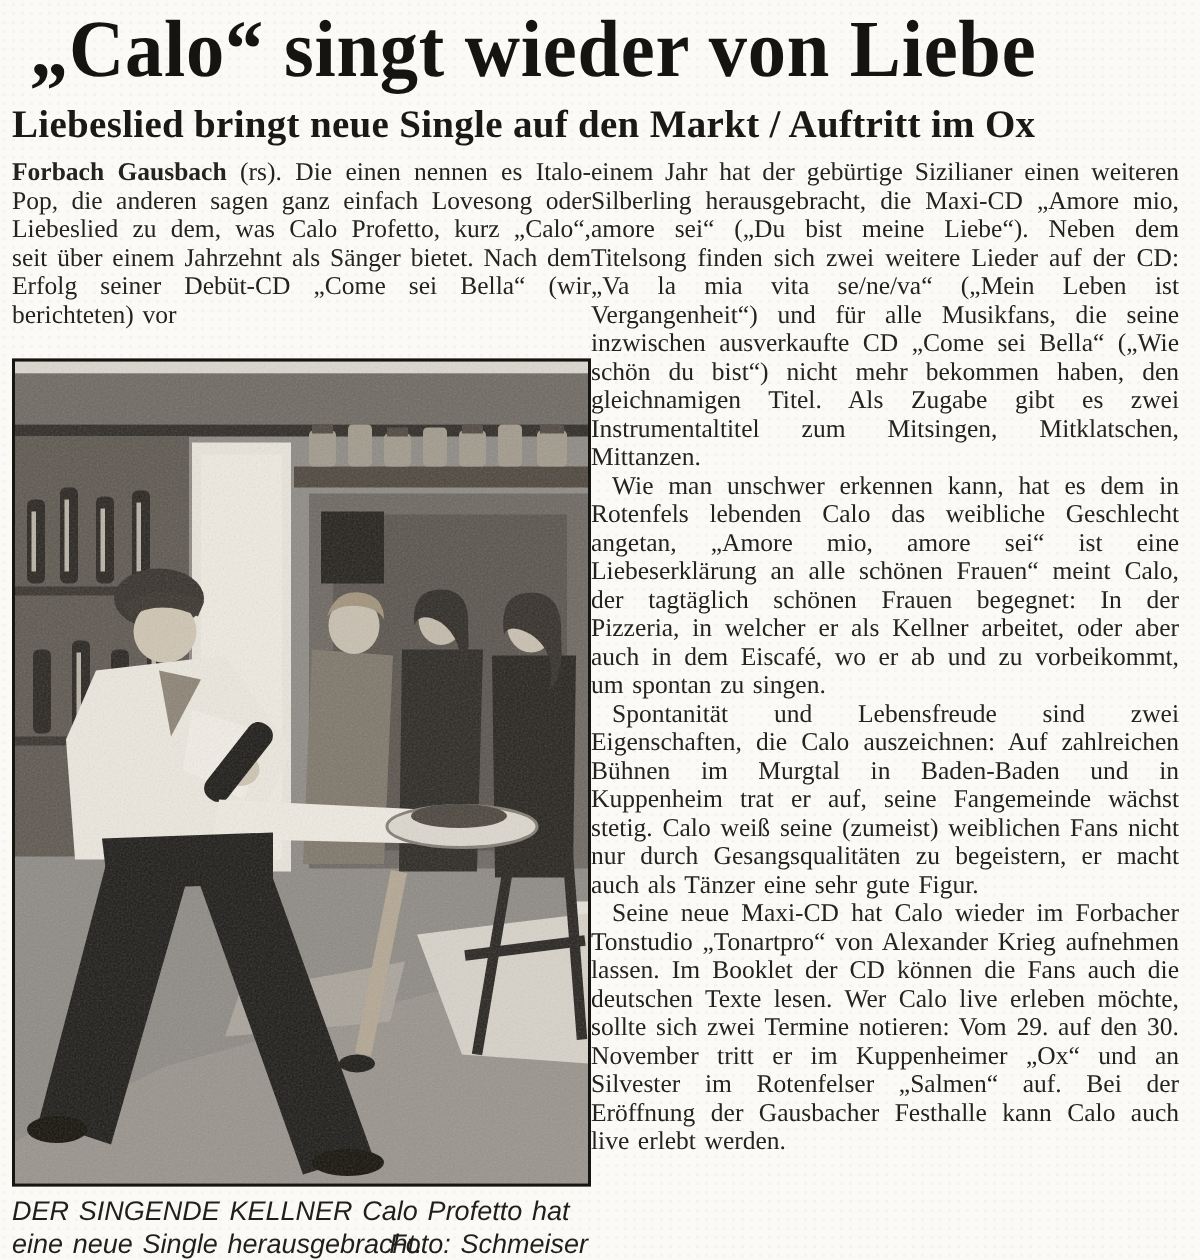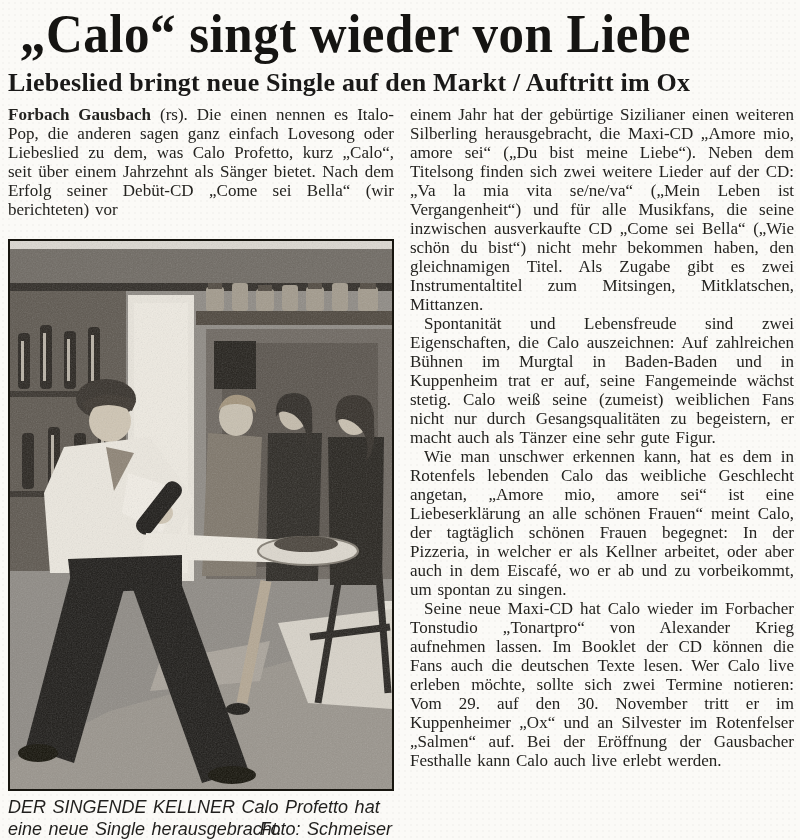--- a/index.html
+++ b/index.html
@@ -34,21 +34,21 @@
     margin:8px 0 0 0;
     font-size:26px;
     line-height:30px;
     font-weight:700;
     color:#1a1918;
     white-space:nowrap;
     letter-spacing:0.2px;
   }
   .columns{
     display:flex;
-    gap:16px;
+    gap:0;
     margin-top:7px;
   }
   .col{
     width:386px;
     font-size:17px;
     line-height:19px;
     text-align:justify;
     hyphens:auto;
     -webkit-hyphens:auto;
     word-spacing:1.5px;
@@ -230,19 +230,19 @@
         </div>
         <figcaption class="caption">
           <span>DER SINGENDE KELLNER Calo Profetto hat eine neue Single herausgebracht.</span>
           <span class="credit">Foto: Schmeiser</span>
         </figcaption>
       </figure>
     </div>
 
     <div class="col" style="width:392px;">
       <p>einem Jahr hat der gebürtige Sizilianer einen weiteren Silberling herausgebracht, die Maxi-CD „Amore mio, amore sei“ („Du bist meine Liebe“). Neben dem Titelsong finden sich zwei weitere Lieder auf der CD: „Va la mia vita se/ne/va“ („Mein Leben ist Vergangenheit“) und für alle Musikfans, die seine inzwischen ausverkaufte CD „Come sei Bella“ („Wie schön du bist“) nicht mehr bekommen haben, den gleichnamigen Titel. Als Zugabe gibt es zwei Instrumentaltitel zum Mitsingen, Mitklatschen, Mittanzen.</p>
+      <p class="indent">Wie man unschwer erkennen kann, hat es dem in Rotenfels lebenden Calo das weibliche Geschlecht angetan, „Amore mio, amore sei“ ist eine Liebeserklärung an alle schönen Frauen“ meint Calo, der tagtäglich schönen Frauen begegnet: In der Pizzeria, in welcher er als Kellner arbeitet, oder aber auch in dem Eiscafé, wo er ab und zu vorbeikommt, um spontan zu singen.</p>
       <p class="indent">Spontanität und Lebensfreude sind zwei Eigenschaften, die Calo auszeichnen: Auf zahlreichen Bühnen im Murgtal in Baden-Baden und in Kuppenheim trat er auf, seine Fangemeinde wächst stetig. Calo weiß seine (zumeist) weiblichen Fans nicht nur durch Gesangsqualitäten zu begeistern, er macht auch als Tänzer eine sehr gute Figur.</p>
-      <p class="indent">Wie man unschwer erkennen kann, hat es dem in Rotenfels lebenden Calo das weibliche Geschlecht angetan, „Amore mio, amore sei“ ist eine Liebeserklärung an alle schönen Frauen“ meint Calo, der tagtäglich schönen Frauen begegnet: In der Pizzeria, in welcher er als Kellner arbeitet, oder aber auch in dem Eiscafé, wo er ab und zu vorbeikommt, um spontan zu singen.</p>
       <p class="indent">Seine neue Maxi-CD hat Calo wieder im Forbacher Tonstudio „Tonartpro“ von Alexander Krieg aufnehmen lassen. Im Booklet der CD können die Fans auch die deutschen Texte lesen. Wer Calo live erleben möchte, sollte sich zwei Termine notieren: Vom 29. auf den 30. November tritt er im Kuppenheimer „Ox“ und an Silvester im Rotenfelser „Salmen“ auf. Bei der Eröffnung der Gausbacher Festhalle kann Calo auch live erlebt werden.</p>
     </div>
 
   </div>
 </div>
 
 </body></html>

